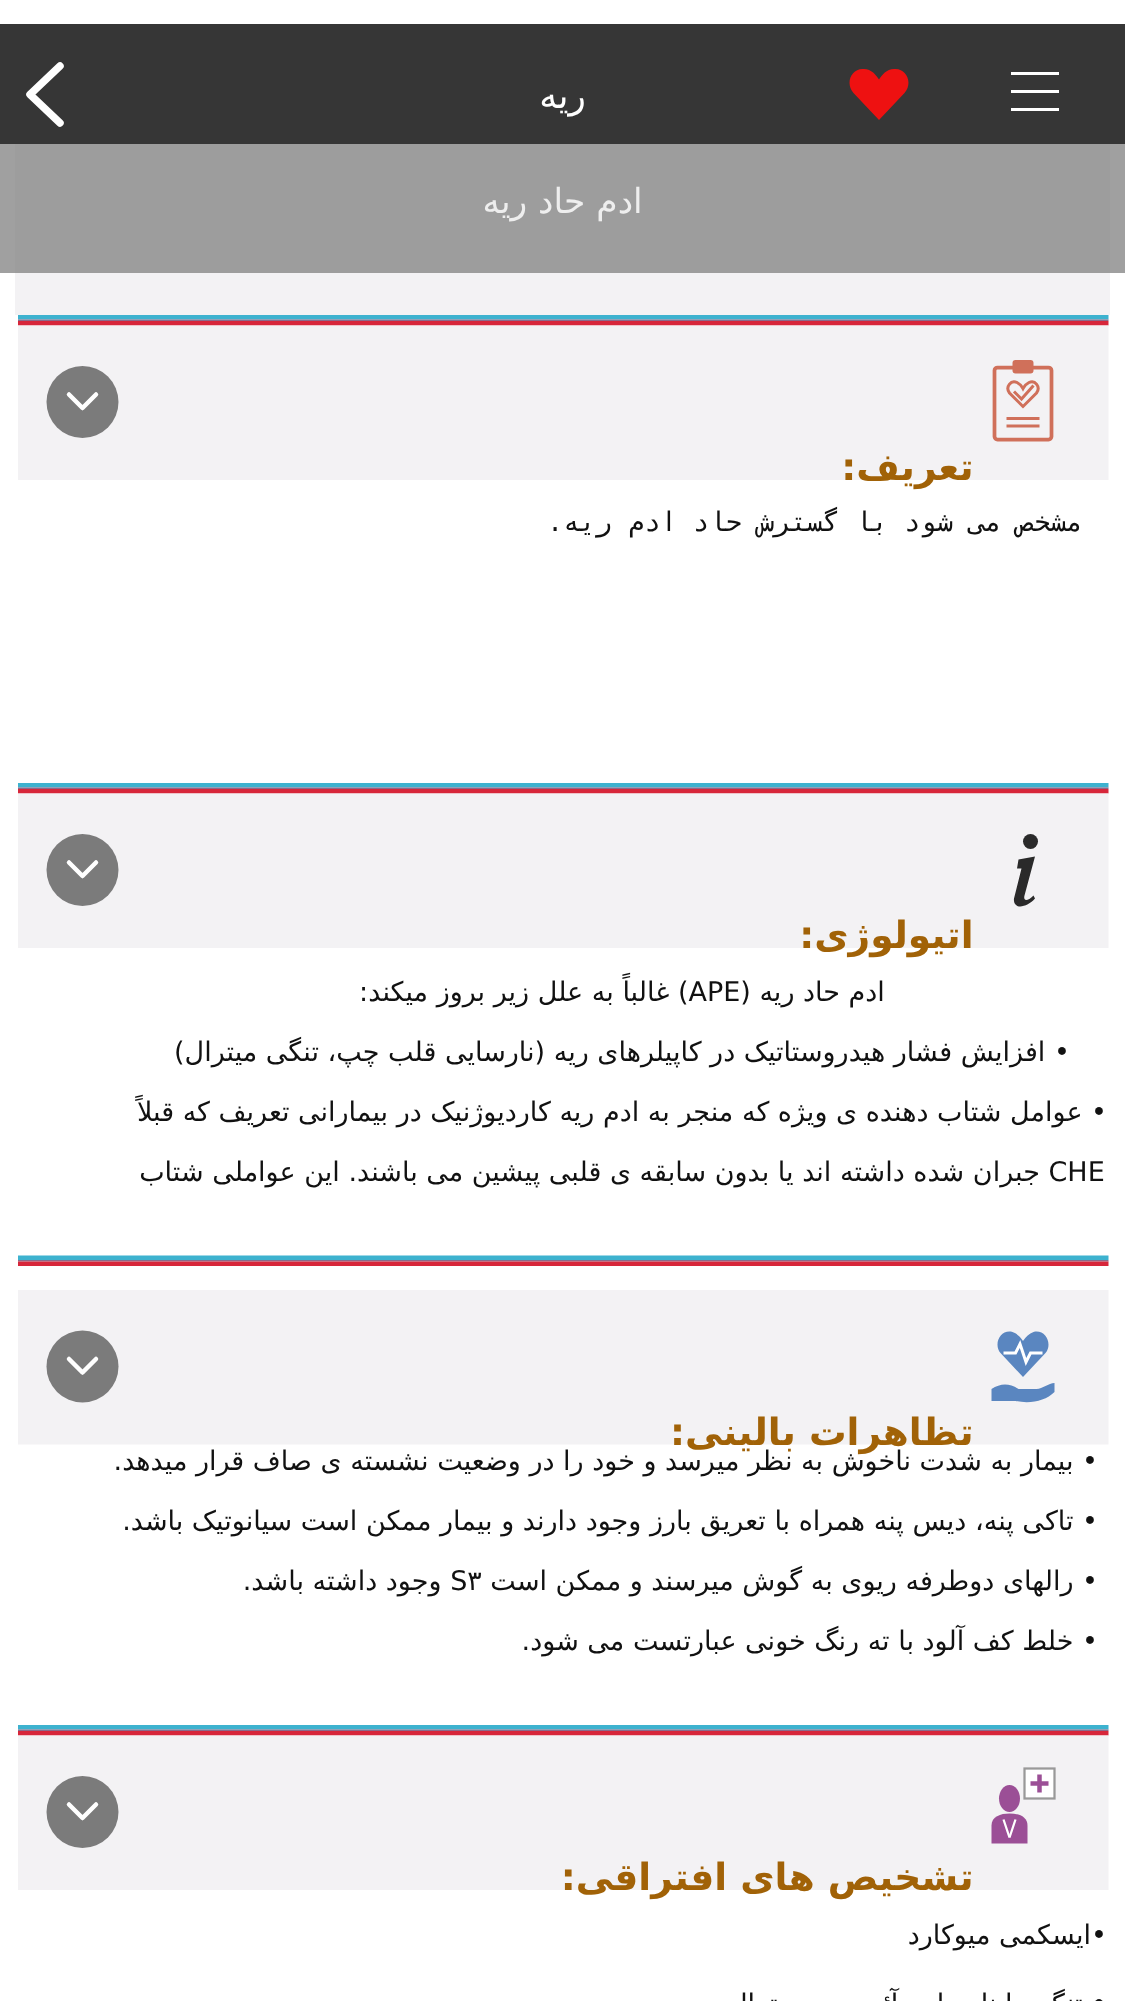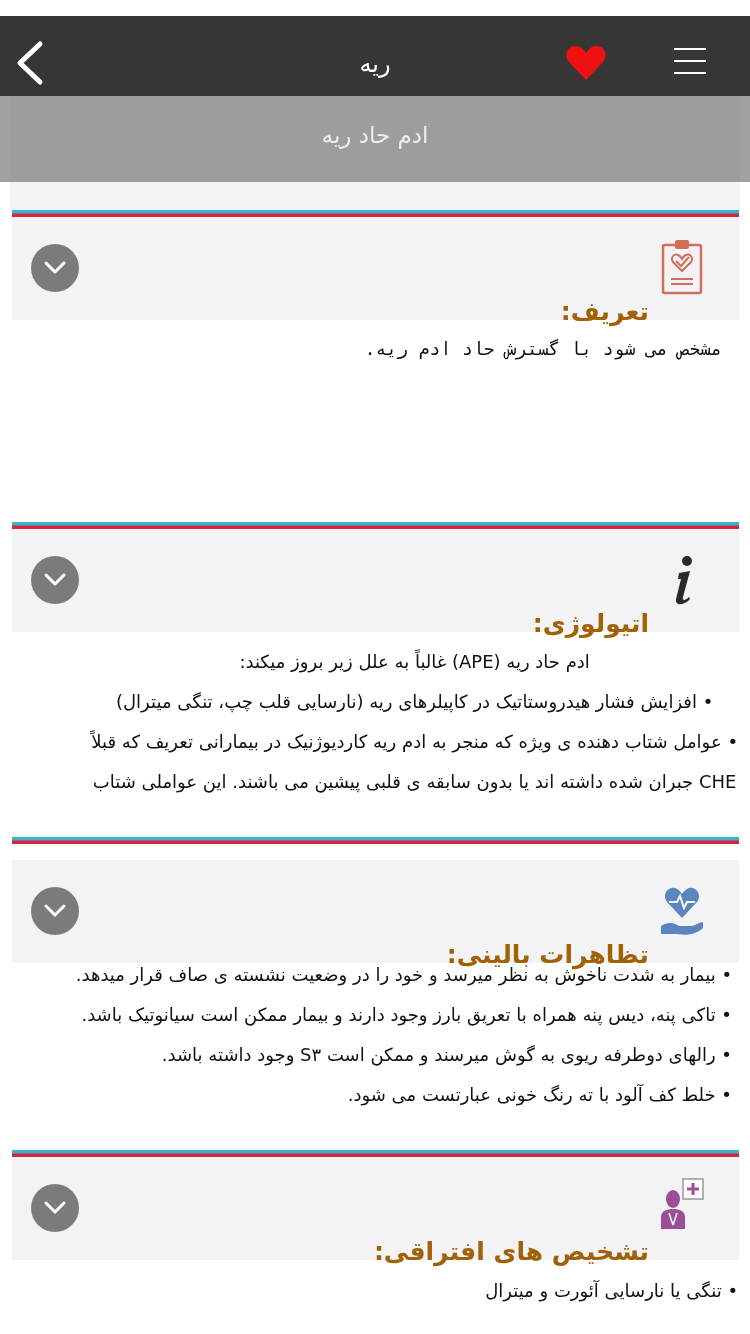--- a/index.html
+++ b/index.html
@@ -204,14 +204,15 @@
         <line x1="30" y1="12" x2="42" y2="12" stroke="#9b4f96" stroke-width="3"></line>
         <ellipse cx="16" cy="22" rx="7" ry="9" fill="#9b4f96"></ellipse>
         <path d="M4 52 L4 40 C4 34 10 32 16 32 C22 32 28 34 28 40 L28 52 Z" fill="#9b4f96"></path>
         <line x1="12" y1="36" x2="16" y2="48" stroke="#fff" stroke-width="1.5"></line>
         <line x1="20" y1="36" x2="16" y2="48" stroke="#fff" stroke-width="1.5"></line>
       </svg>
     </div>
   </div>
 </div>
 <div class="body-text" style="top:1268px; right:12px; text-align:right; line-height:46px;">
+  <p>•ایسکمی میوکارد</p>
   <p>• تنگی یا نارسایی آئورت و میترال</p>
 </div>
 
 </body></html>

